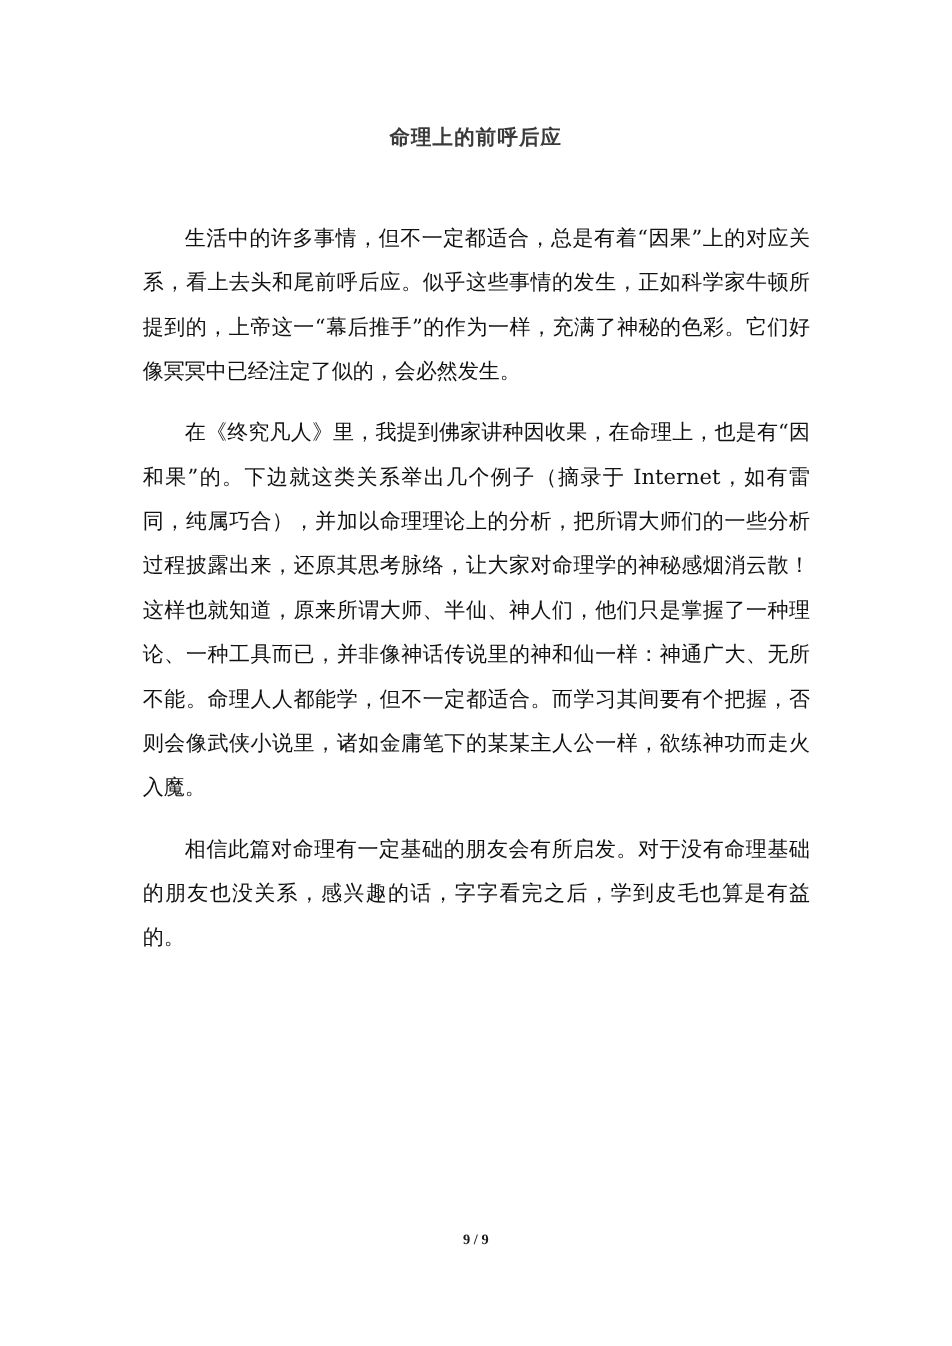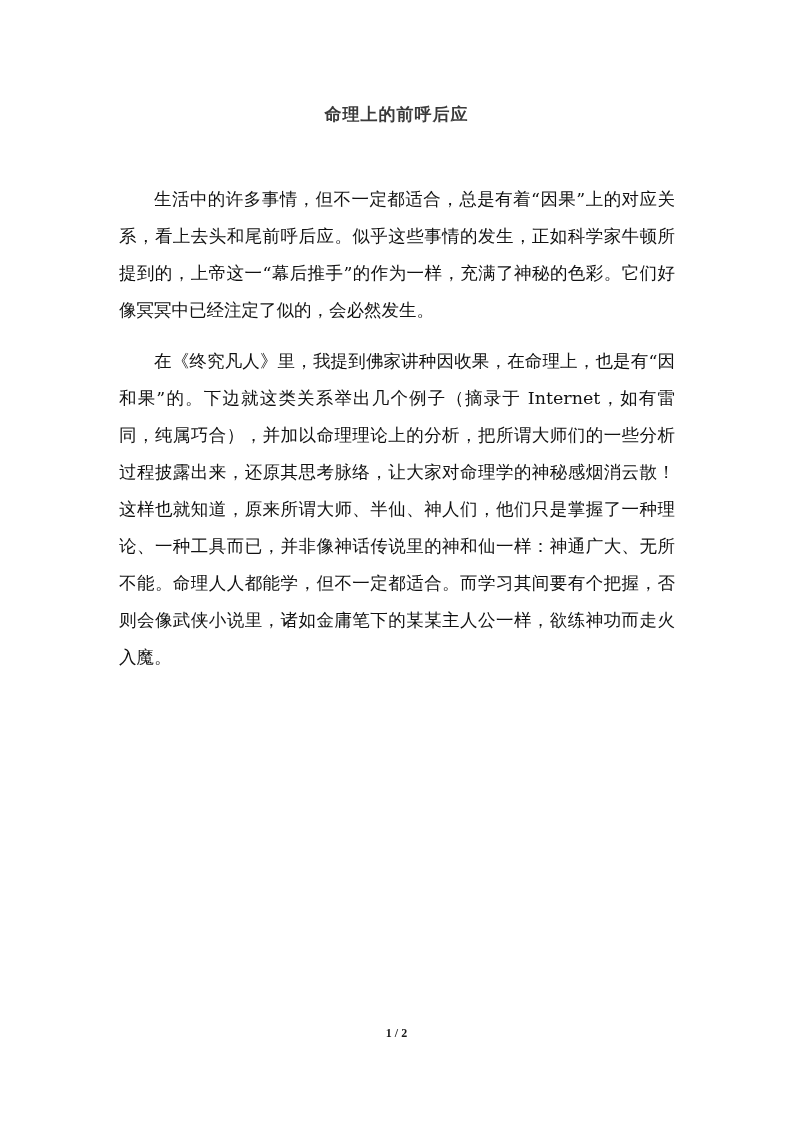--- a/index.html
+++ b/index.html
@@ -65,16 +65,17 @@
   </style>
 </head>
 <body>
 
 <div class="page">
   <div class="title">命理上的前呼后应</div>
 
   <div class="body-text">
     <p class="para">生活中的许多事情，但不一定都适合，总是有着“因果”上的对应关系，看上去头和尾前呼后应。似乎这些事情的发生，正如科学家牛顿所提到的，上帝这一“幕后推手”的作为一样，充满了神秘的色彩。它们好像冥冥中已经注定了似的，会必然发生。</p>
     <p class="para">在《终究凡人》里，我提到佛家讲种因收果，在命理上，也是有“因和果”的。下边就这类关系举出几个例子（摘录于 Internet，如有雷同，纯属巧合），并加以命理理论上的分析，把所谓大师们的一些分析过程披露出来，还原其思考脉络，让大家对命理学的神秘感烟消云散！这样也就知道，原来所谓大师、半仙、神人们，他们只是掌握了一种理论、一种工具而已，并非像神话传说里的神和仙一样：神通广大、无所不能。命理人人都能学，但不一定都适合。而学习其间要有个把握，否则会像武侠小说里，诸如金庸笔下的某某主人公一样，欲练神功而走火入魔。</p>
+    <p class="para">相信此篇对命理有一定基础的朋友会有所启发。对于没有命理基础的朋友也没关系，感兴趣的话，字字看完之后，学到皮毛也算是有益的。</p>
   </div>
 
-  <div class="page-number">1 / 2</div>
+  <div class="page-number">9 / 9</div>
 </div>
 
 </body></html>

